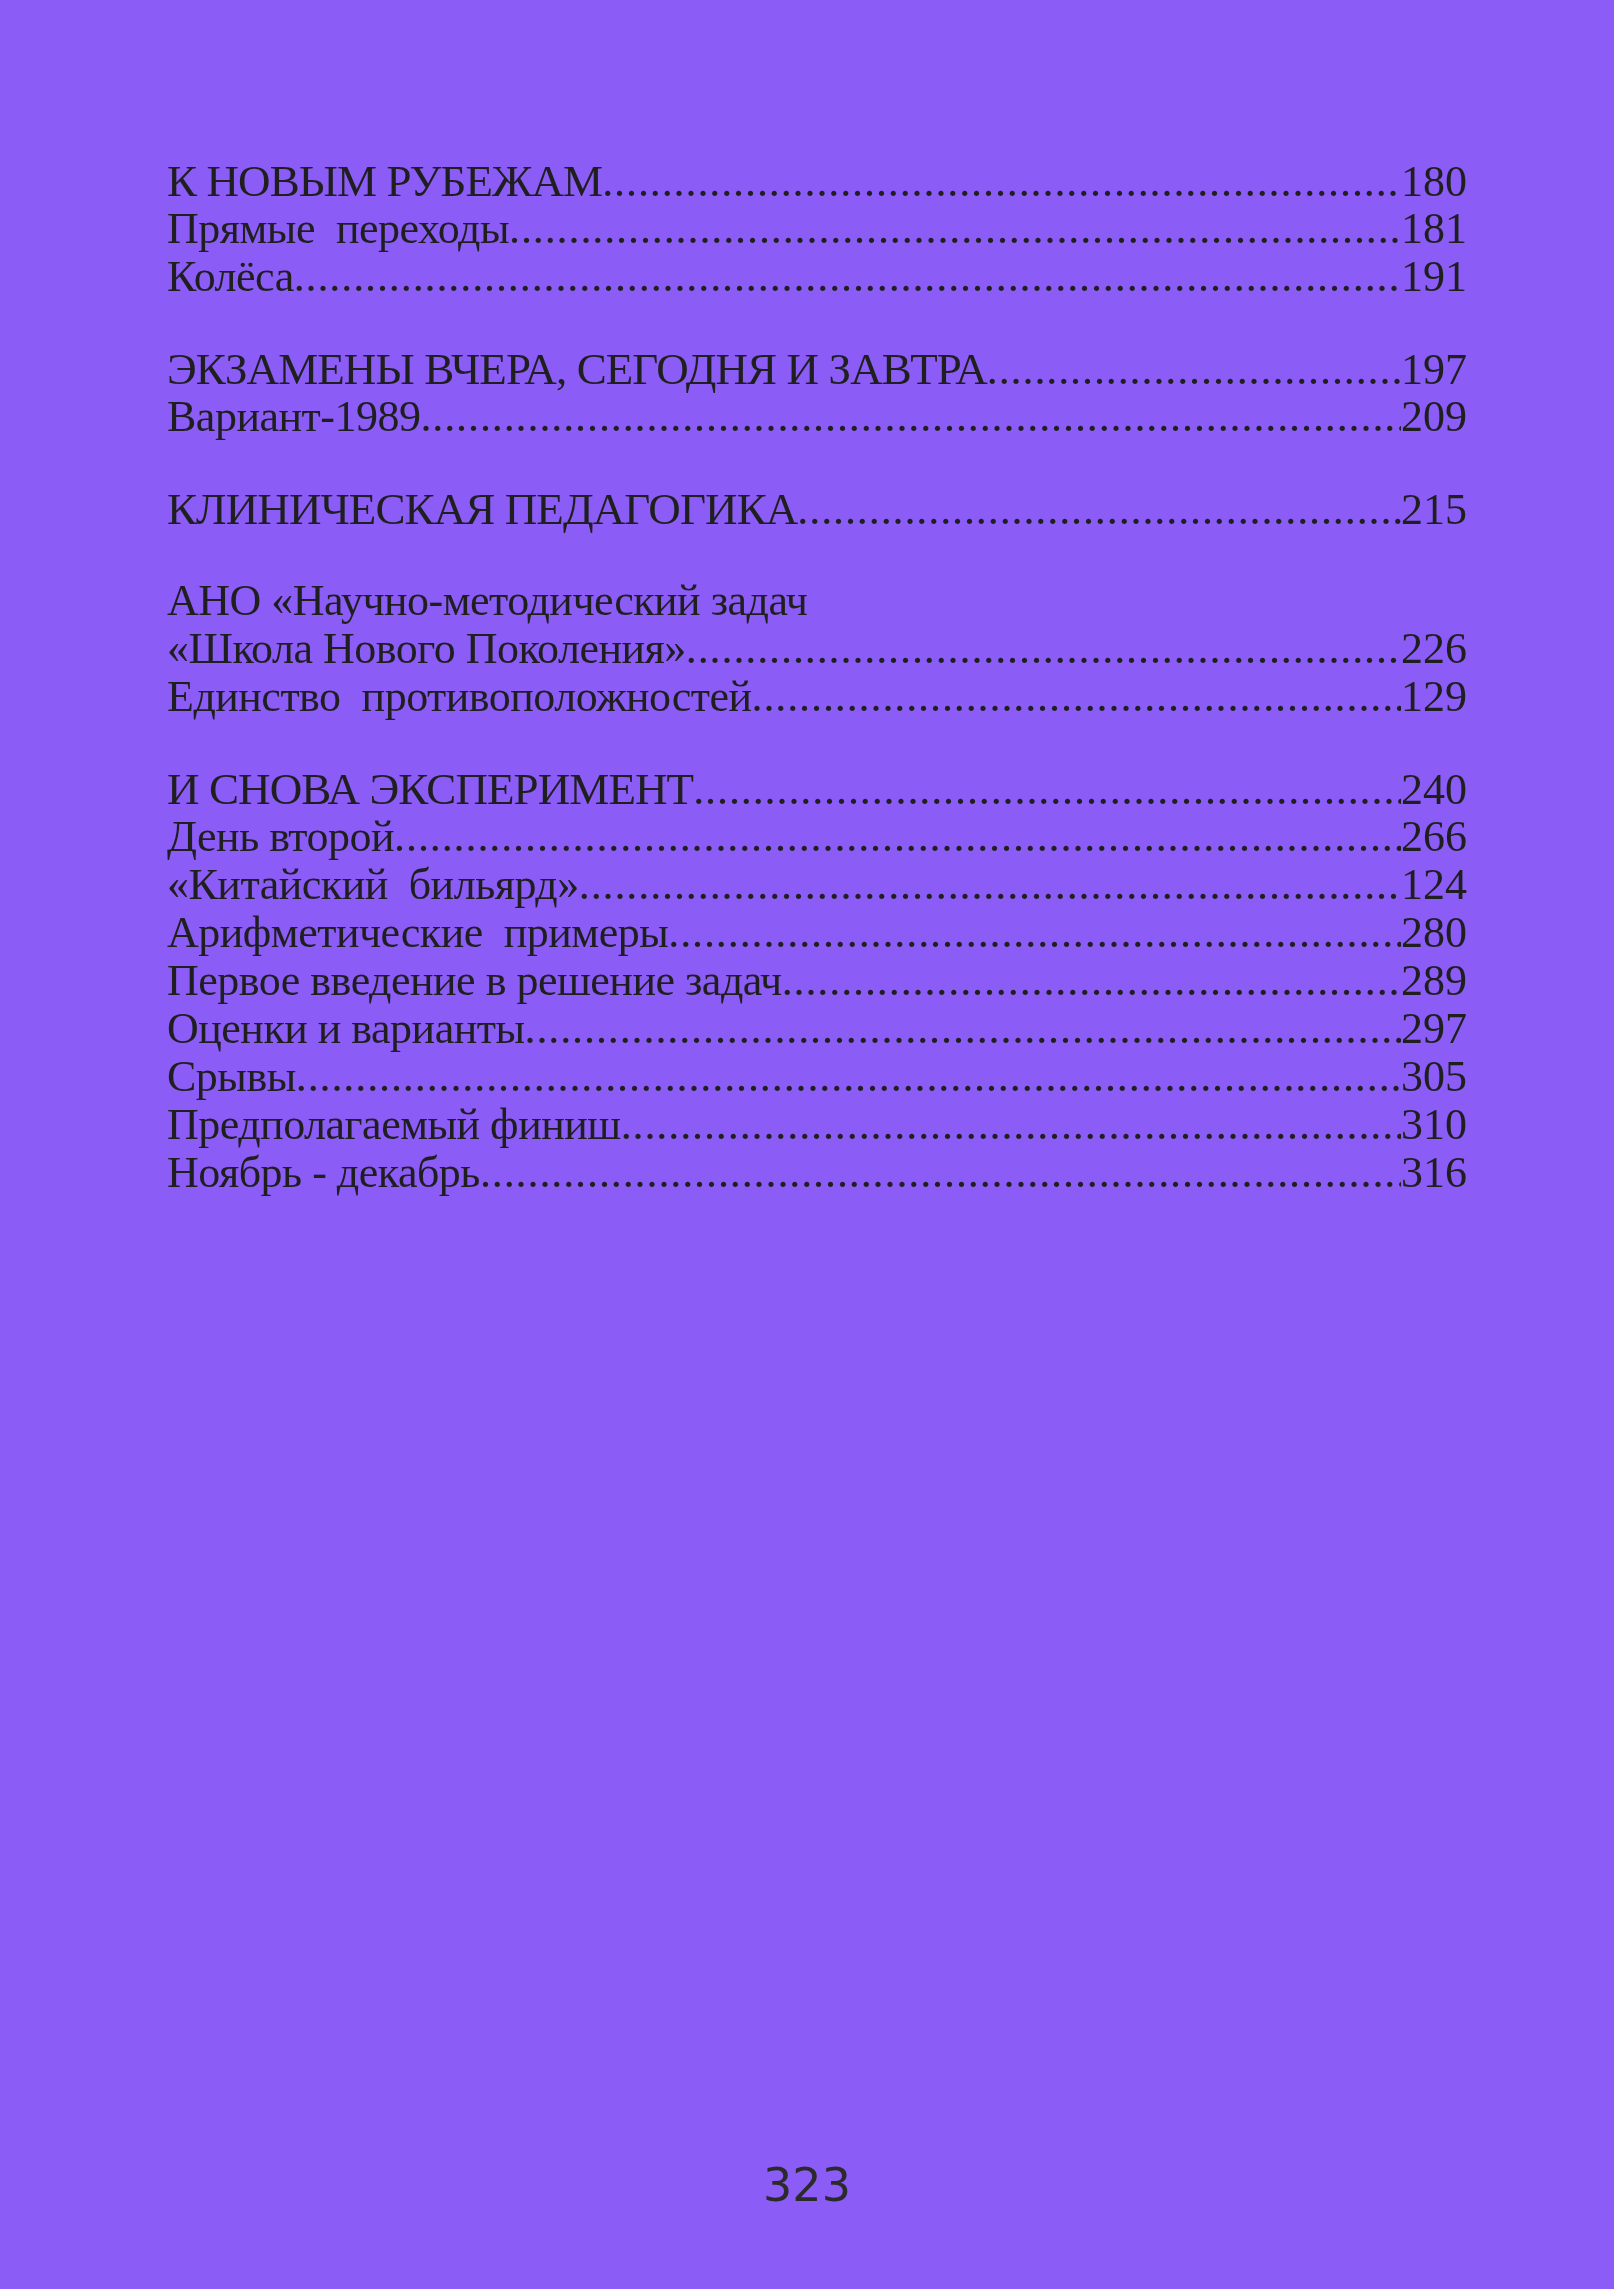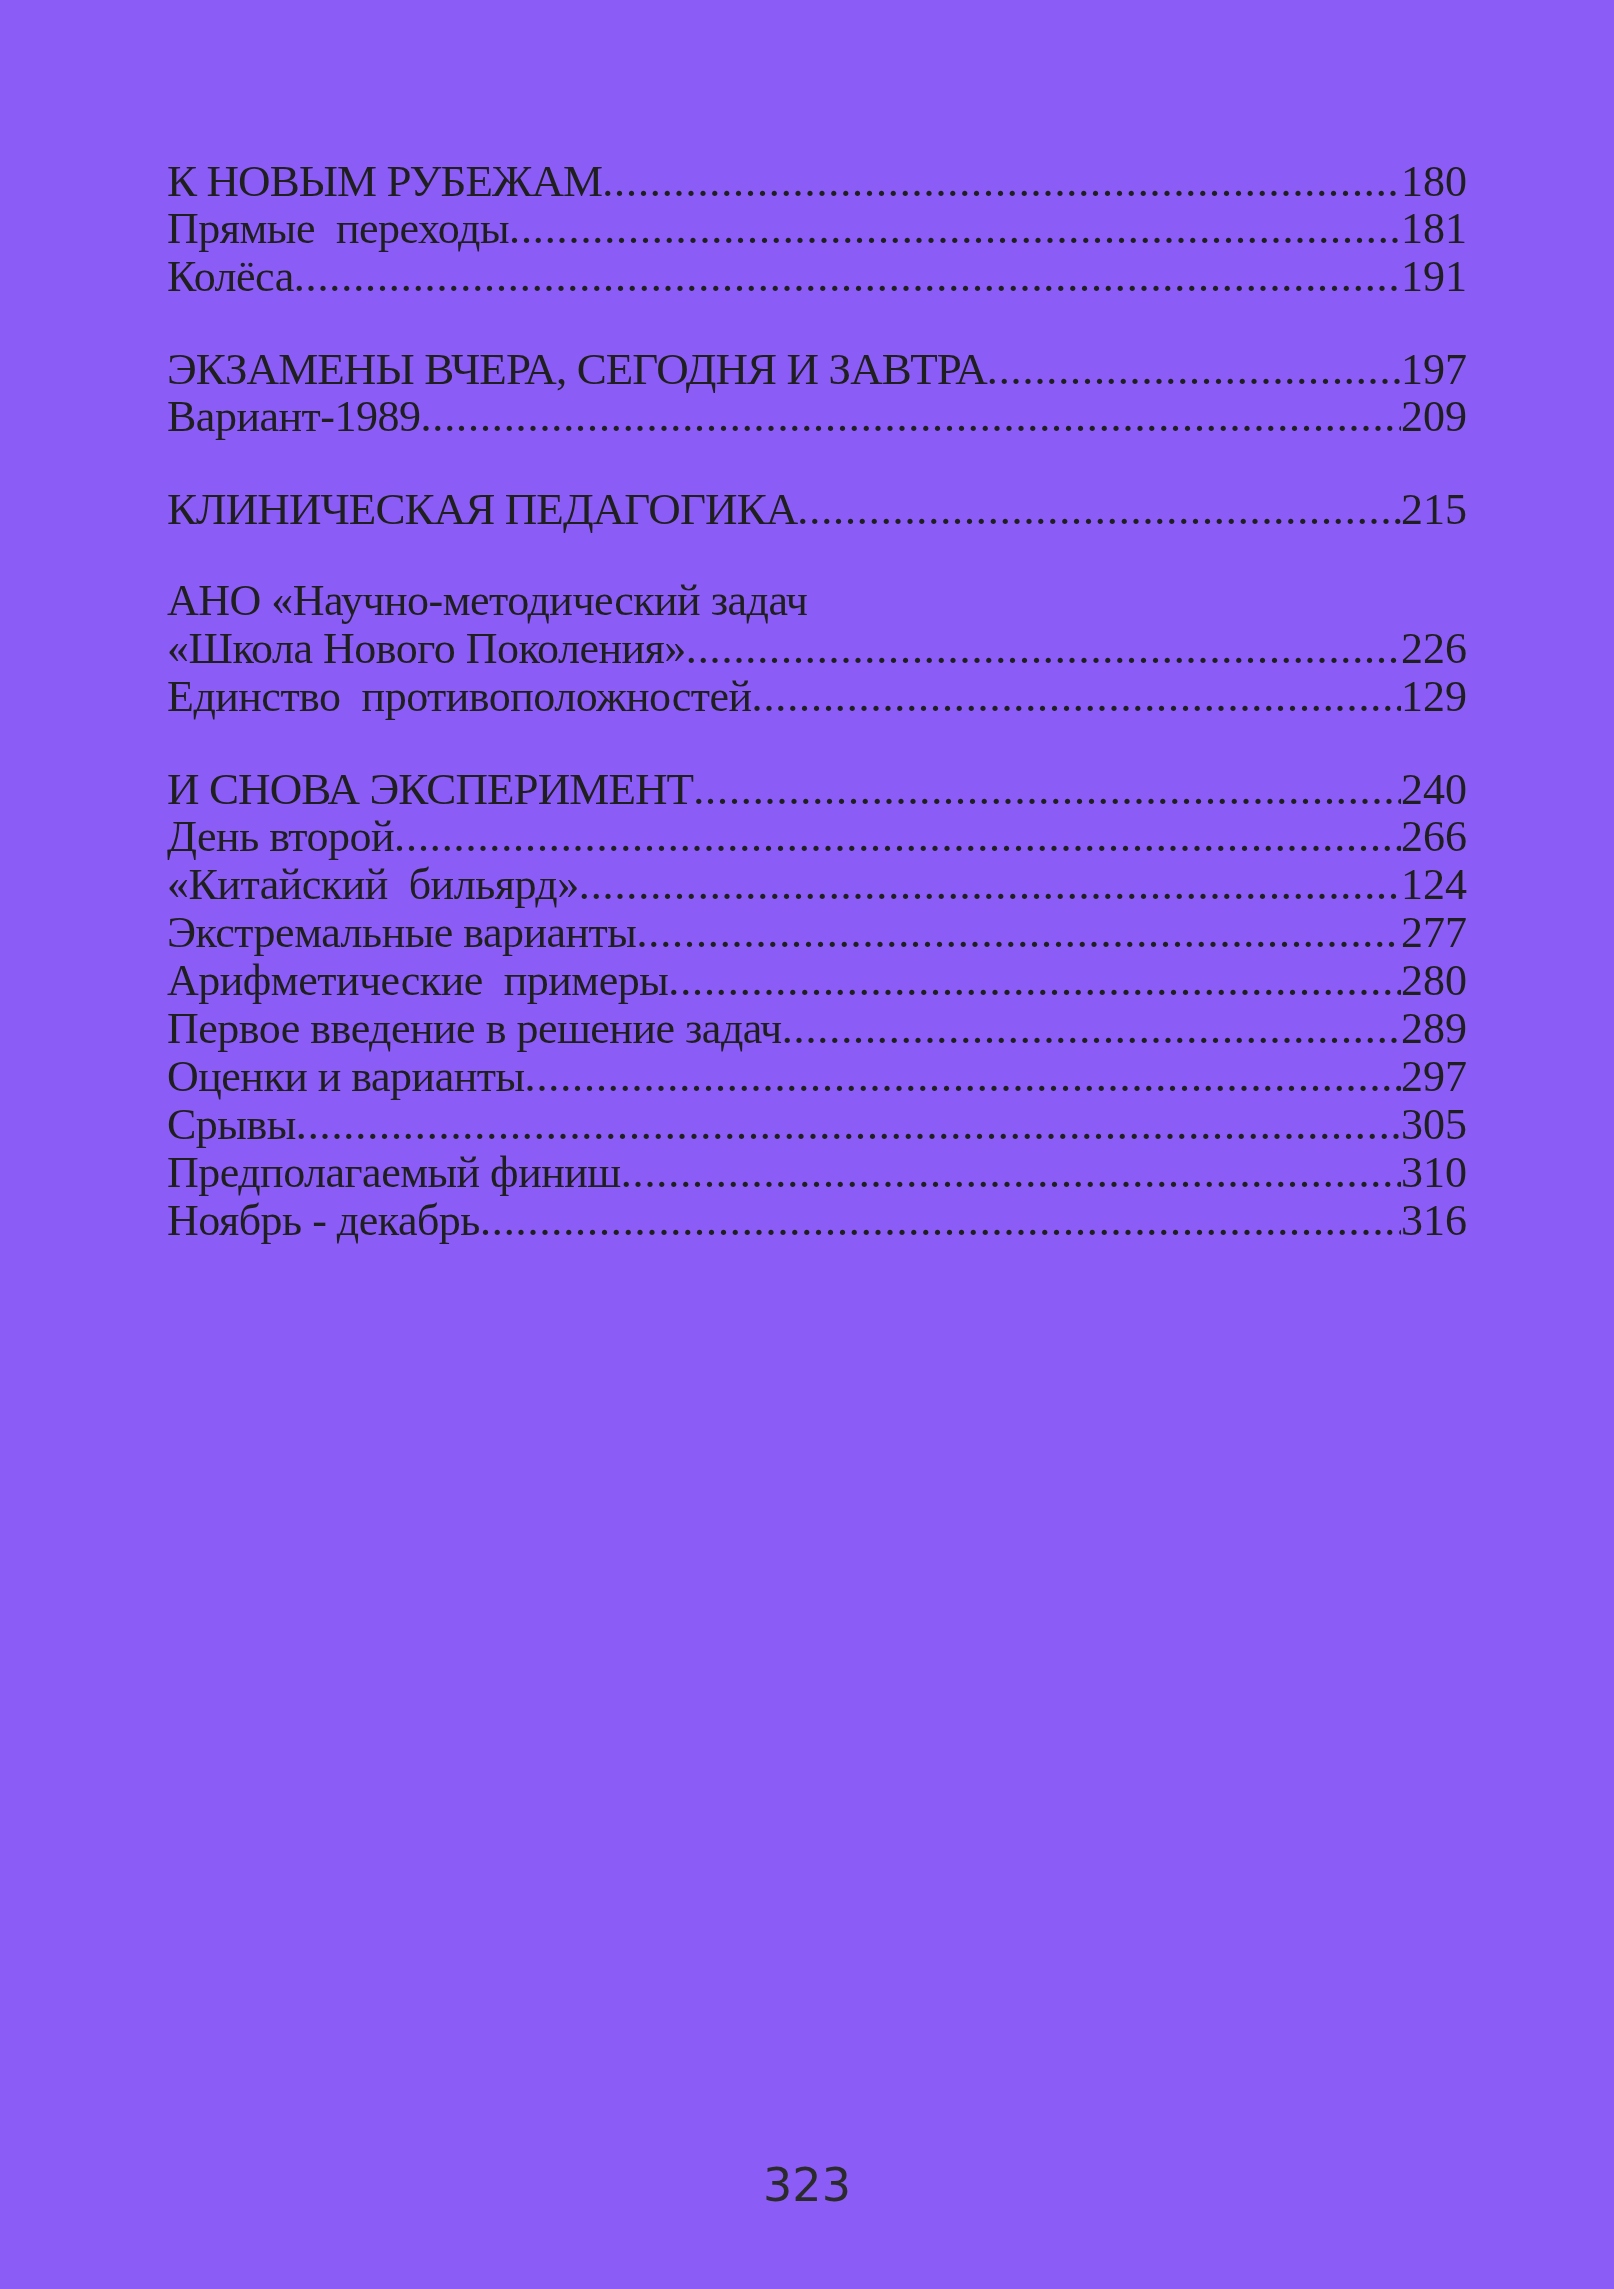--- a/index.html
+++ b/index.html
@@ -145,25 +145,20 @@
     <span class="toc-title">День второй</span>
     <span class="toc-leader" aria-hidden="true"></span>
     <span class="toc-page">266</span>
   </div>
       <div class="toc-row">
     <span class="toc-title">«Китайский  бильярд»</span>
     <span class="toc-leader" aria-hidden="true"></span>
     <span class="toc-page">124</span>
   </div>
       <div class="toc-row">
-    <span class="toc-title">Экстремальные варианты</span>
-    <span class="toc-leader" aria-hidden="true"></span>
-    <span class="toc-page">277</span>
-  </div>
-      <div class="toc-row">
     <span class="toc-title">Арифметические  примеры</span>
     <span class="toc-leader" aria-hidden="true"></span>
     <span class="toc-page">280</span>
   </div>
       <div class="toc-row">
     <span class="toc-title">Первое введение в решение задач</span>
     <span class="toc-leader" aria-hidden="true"></span>
     <span class="toc-page">289</span>
   </div>
       <div class="toc-row">

